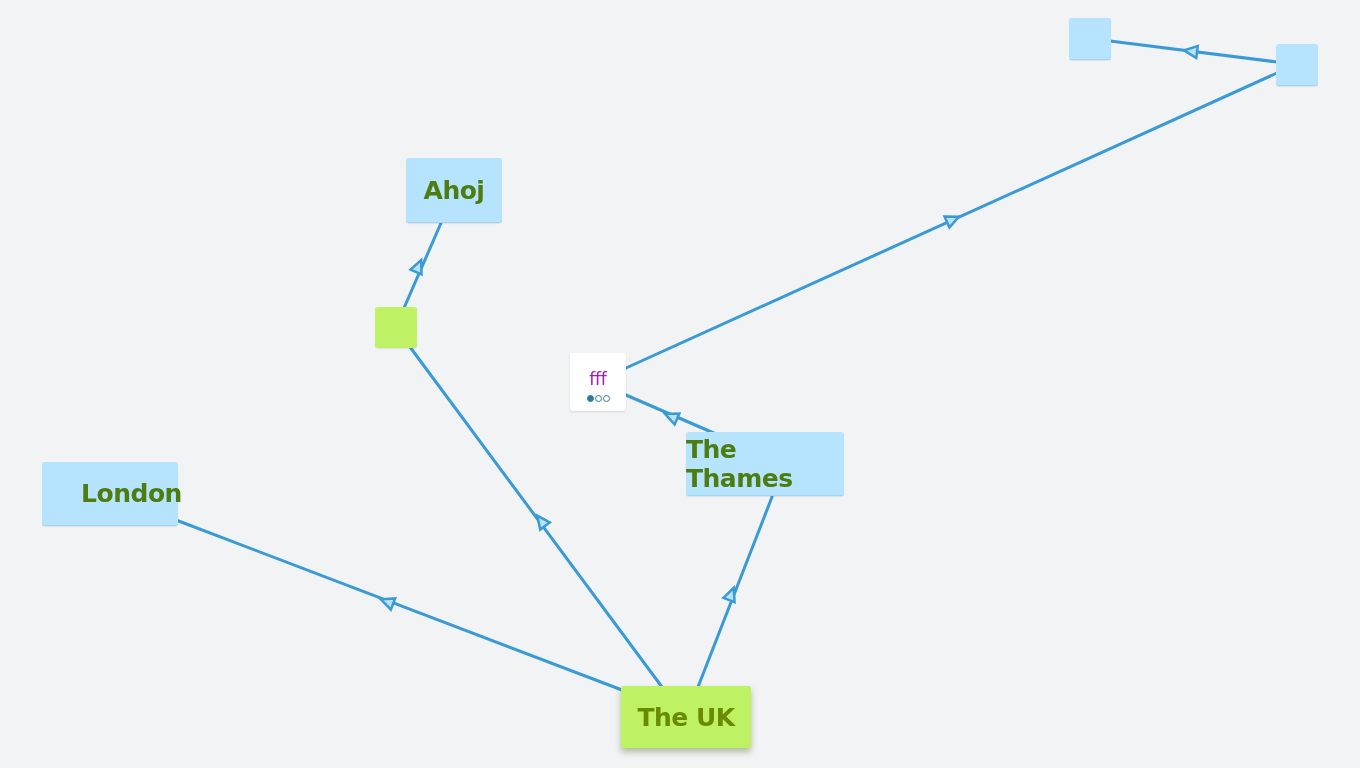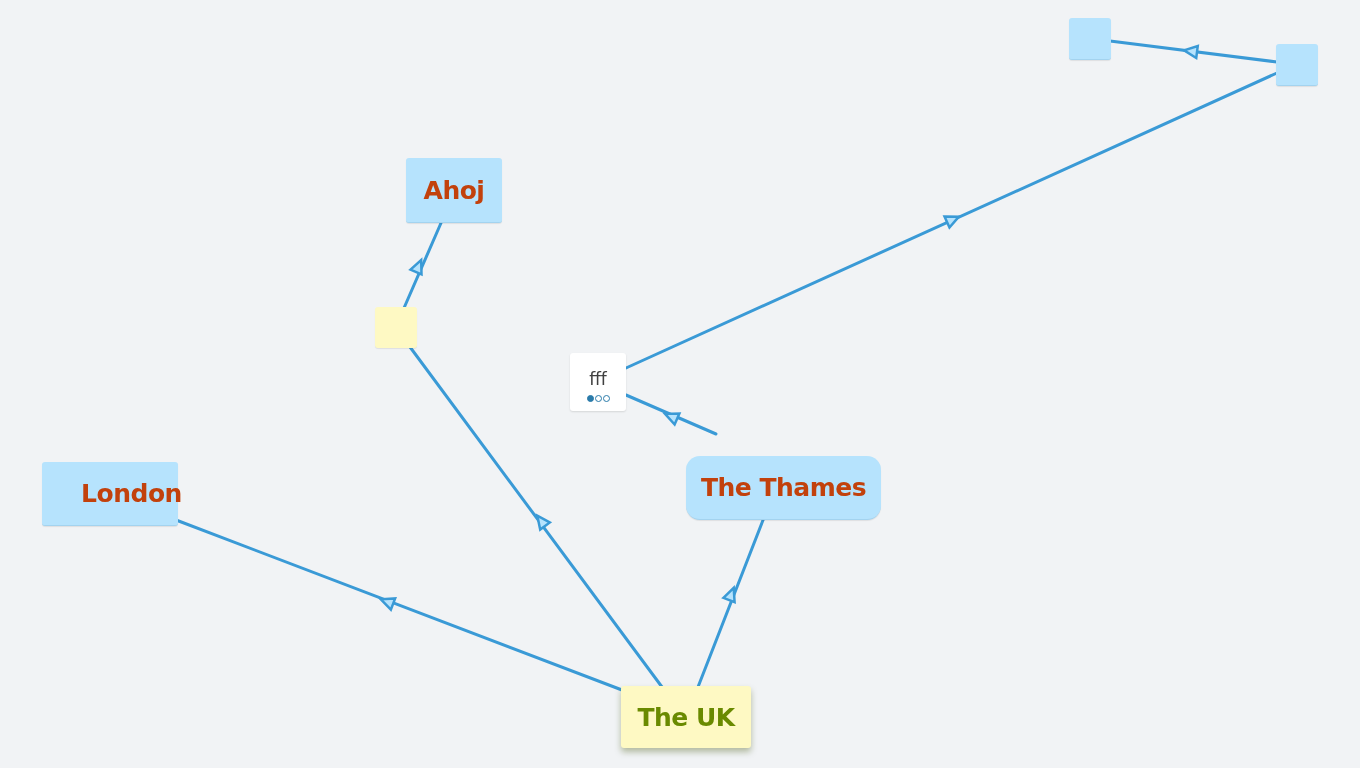--- a/index.html
+++ b/index.html
@@ -11,25 +11,25 @@
   }
   svg.edges { position:absolute; left:0; top:0; width:1360px; height:768px; }
   .node {
     position:absolute; box-sizing:border-box;
     display:flex; align-items:center; justify-content:center;
     border-radius:3px;
     font-family:"DejaVu Sans", sans-serif;
     font-weight:bold; font-size:25px; letter-spacing:-0.5px;
     box-shadow:0 1px 1px rgba(0,0,0,0.08);
   }
-  .node.blue { background:#b6e3fd; color:#c2410c; border-bottom:1px solid #a3d3ef; }
-  .node.green { background:#fef9c3; color:#6a8a00; }
+  .node.blue { background:#b6e3fd; color:#4d7c0f; border-bottom:1px solid #a3d3ef; }
+  .node.green { background:#bef264; color:#6a8a00; }
   .node.root { box-shadow:0 4px 6px rgba(60,80,0,0.35); }
   .node.white {
-    background:#ffffff; color:#404040; font-weight:normal;
+    background:#ffffff; color:#a21caf; font-weight:normal;
     font-size:17px; flex-direction:column; letter-spacing:0;
     box-shadow:0 1px 2px rgba(0,0,0,0.12);
   }
   .dots { display:flex; gap:1px; margin-top:6px; }
   .dot { width:7px; height:7px; border-radius:50%; border:1.2px solid #2a7baa; box-sizing:border-box; }
   .dot.filled { background:#2a7baa; }
 </style>
 </head>
 <body>
 
@@ -66,21 +66,21 @@
 
 <div class="node white" style="left:570px;top:353px;width:56px;height:58px;">
   <span style="margin-top:6px;">fff</span>
   <div class="dots">
     <span class="dot filled"></span>
     <span class="dot"></span>
     <span class="dot"></span>
   </div>
 </div>
 
-<div class="node blue" style="left:686px;top:456px;width:195px;height:64px;border-radius:14px;">
+<div class="node blue" style="left:686px;top:432px;width:158px;height:64px;">
   <span>The Thames</span>
 </div>
 
 <div class="node green root" style="left:621px;top:686px;width:130px;height:62px;">
   <span>The UK</span>
 </div>
 
 <div class="node blue" style="left:1069px;top:18px;width:42px;height:42px;"></div>
 
 <div class="node blue" style="left:1276px;top:44px;width:42px;height:42px;"></div>

